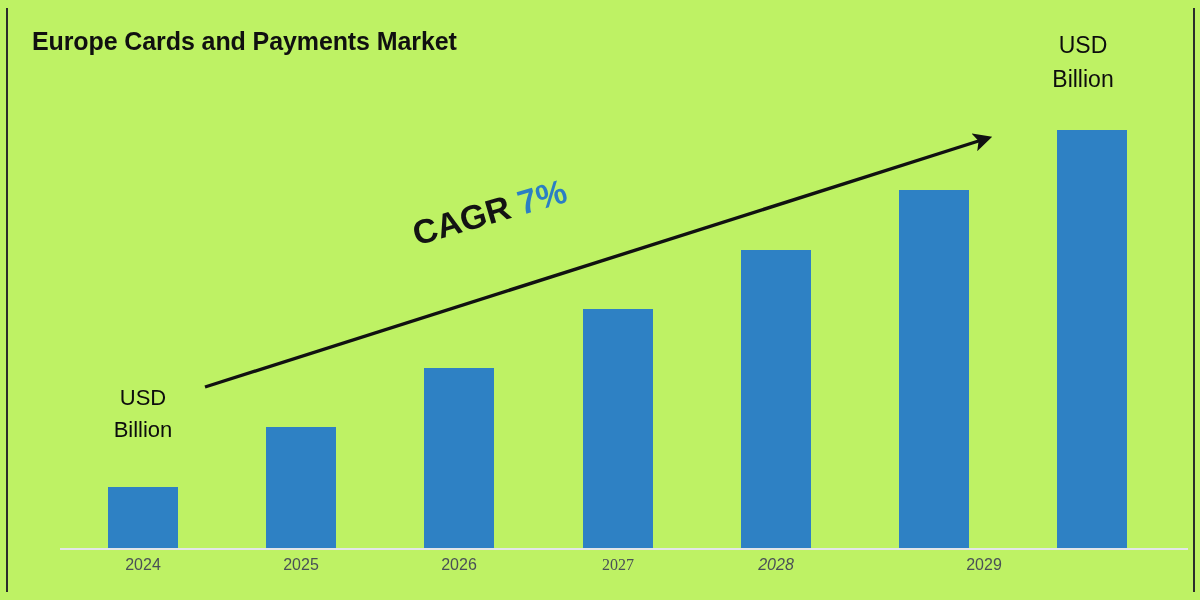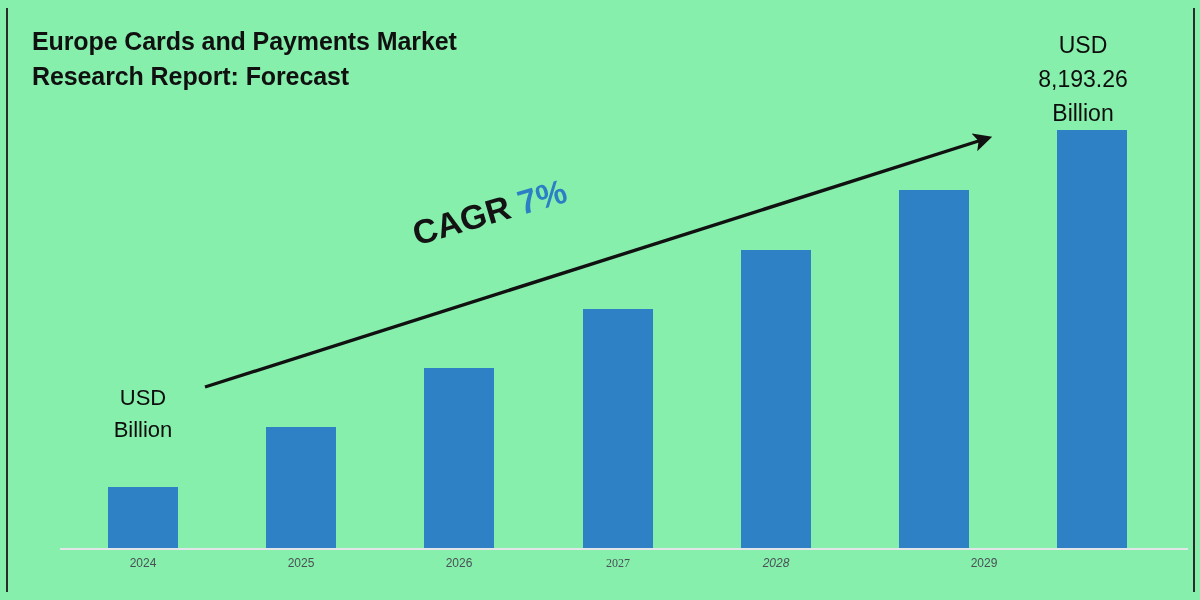--- a/index.html
+++ b/index.html
@@ -9,21 +9,21 @@
     background: #ffffff;
   }
   body {
     font-family: "Liberation Sans", sans-serif;
   }
 
   #infographic {
     position: relative;
     width: 1200px;
     height: 600px;
-    background: #86efac;
+    background: #bef264;
     overflow: hidden;
     box-sizing: border-box;
   }
 
   
   .edge-rule {
     position: absolute;
     top: 8px;
     width: 2px;
     height: 584px;
@@ -94,21 +94,21 @@
     position: absolute;
     bottom: 52px;           
     width: 70px;
     background: #2e81c4;
   }
   .tick-label {
     position: absolute;
     top: 556px;
     width: 120px;
     text-align: center;
-    font-size: 12px;
+    font-size: 16px;
     color: #4a5056;
   }
 
   
   #arrow-svg {
     position: absolute;
     left: 0;
     top: 0;
     width: 1200px;
     height: 600px;
@@ -130,21 +130,20 @@
 </head>
 <body>
 
 <div id="infographic">
 
   <div class="edge-rule left" style="background: rgb(43, 43, 43);"></div>
   <div class="edge-rule right" style="background: rgb(43, 43, 43);"></div>
 
   <div id="title-block">
     <div class="title-line">Europe Cards and Payments Market</div>
-    <div class="title-line">Research Report: Forecast</div>
   </div>
 
   <div id="plot">
     <div id="axis-line" style="background: rgb(227, 230, 232);"></div>
 
     <div class="bar" style="left: 108px; height: 61px; background: rgb(46, 129, 196);"></div>
     <div class="bar" style="left: 266px; height: 121px; background: rgb(46, 129, 196);"></div>
     <div class="bar" style="left: 424px; height: 180px; background: rgb(46, 129, 196);"></div>
     <div class="bar" style="left: 583px; height: 239px; background: rgb(46, 129, 196);"></div>
     <div class="bar" style="left: 741px; height: 298px; background: rgb(46, 129, 196);"></div>
@@ -173,17 +172,16 @@
     <span class="cagr-word">CAGR</span><span> </span><span class="cagr-pct" style="color: rgb(43, 127, 196);">7%</span>
   </div>
 
   <div class="callout" id="callout-start">
     <span class="cl">USD</span>
     <span class="cl">Billion</span>
   </div>
 
   <div class="callout" id="callout-end">
     <span class="cl">USD</span>
-    <span class="cl">8,193.26</span>
     <span class="cl">Billion</span>
   </div>
 
 </div>
 
 </body></html>

